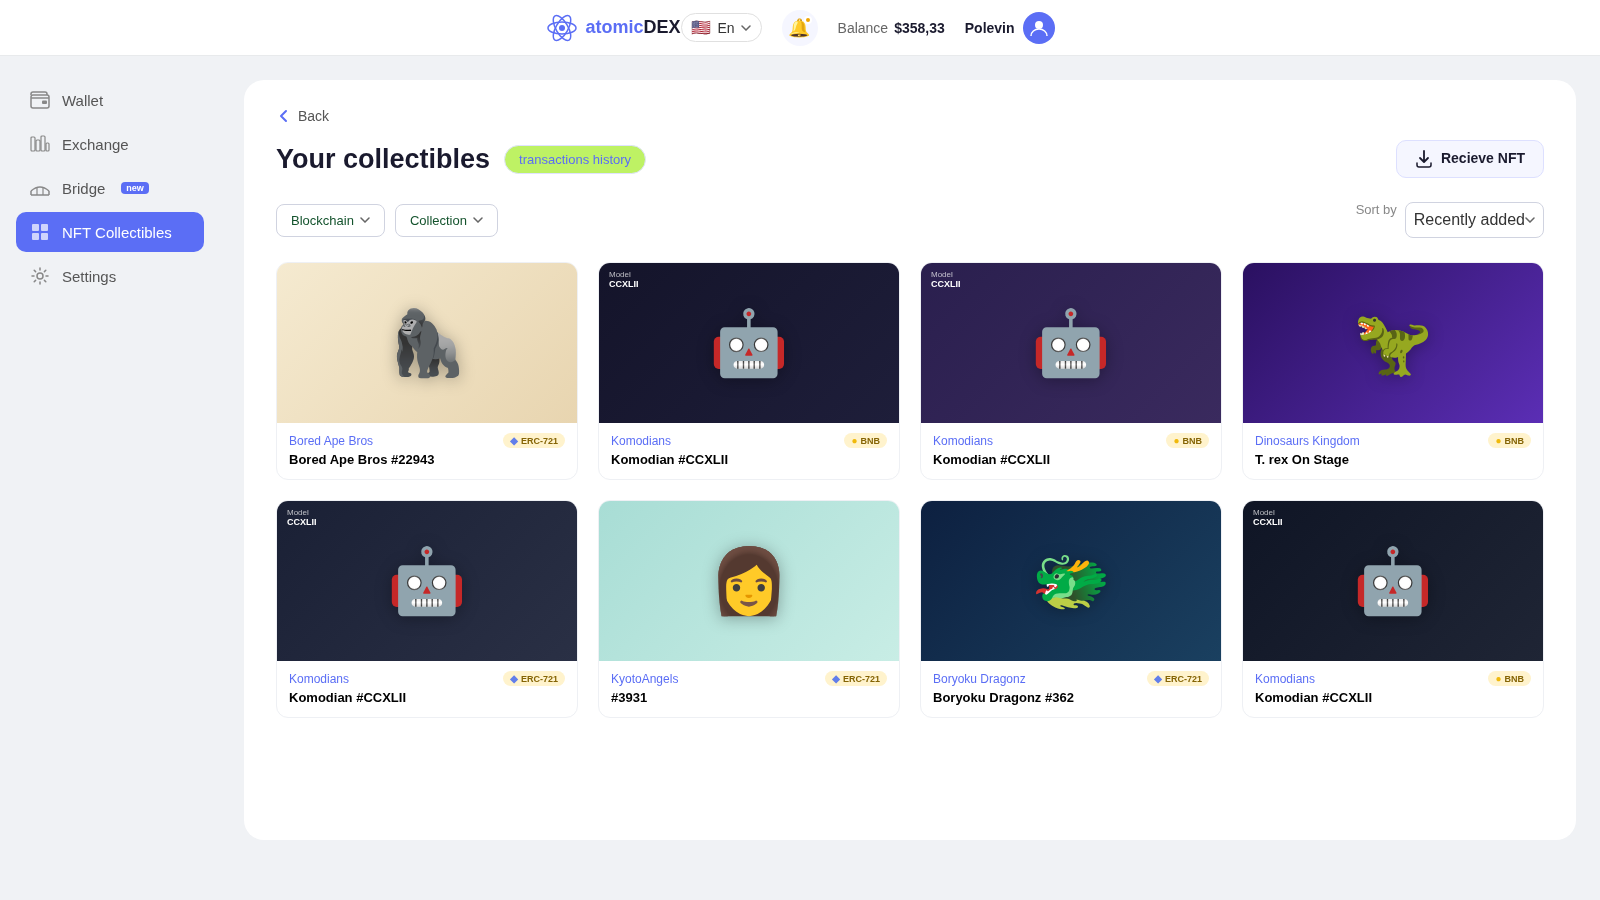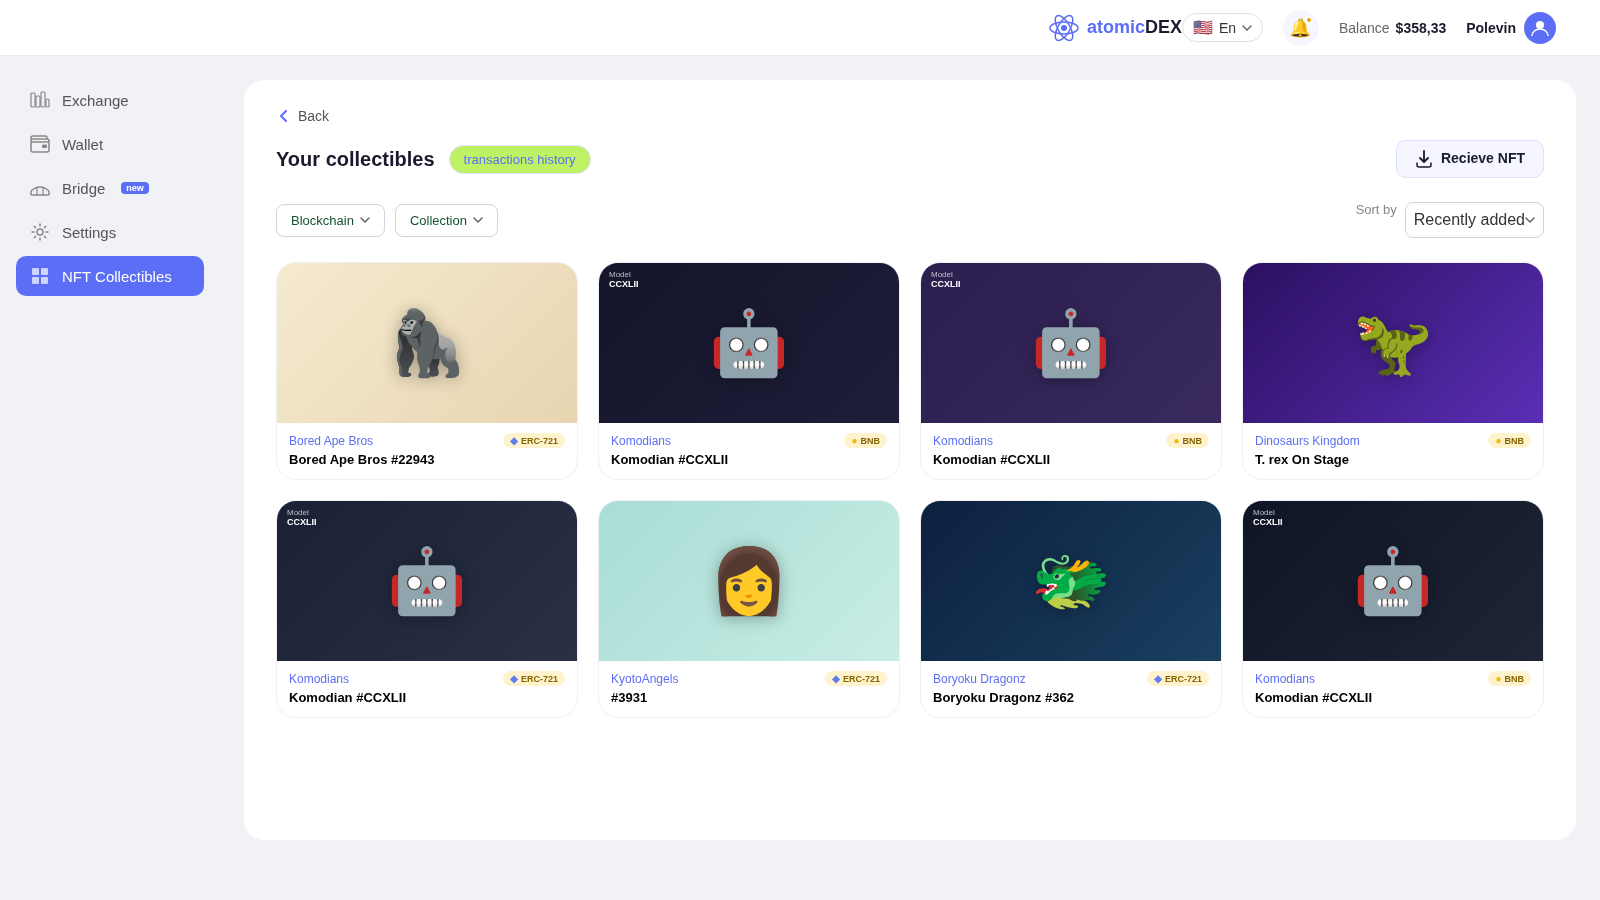--- a/index.html
+++ b/index.html
@@ -12,24 +12,24 @@
       display: flex;
       flex-direction: column;
     }
 
     
     .topnav {
       height: 56px;
       background: #fff;
       display: flex;
       align-items: center;
-      padding: 0 44px;
+      padding: 0 26px;
       border-bottom: 1px solid #e8eaec;
       flex-shrink: 0;
-      justify-content: flex-end;
+      justify-content: center;
     }
     .logo {
       display: flex;
       align-items: center;
       gap: 6px;
       font-weight: 700;
       font-size: 18px;
       color: #1a1a2e;
     }
     .logo-atom {
@@ -190,21 +190,21 @@
       align-items: center;
       justify-content: space-between;
       margin-bottom: 24px;
     }
     .page-header-left {
       display: flex;
       align-items: center;
       gap: 14px;
     }
     .page-title {
-      font-size: 20px;
+      font-size: 27px;
       font-weight: 700;
       color: #1a1a2e;
     }
     .tx-history-btn {
       background: #bef264;
       border: 1px solid #e0e3ff;
       border-radius: 16px;
       padding: 6px 14px;
       font-size: 13px;
       color: #5b6ef5;
@@ -267,21 +267,21 @@
       cursor: pointer;
     }
 
     
     .nft-grid {
       display: grid;
       grid-template-columns: repeat(4, 1fr);
       gap: 20px;
     }
     .nft-card {
-      border-radius: 20px;
+      border-radius: 12px;
       overflow: hidden;
       background: #fff;
       border: 1px solid #eef0f4;
       cursor: pointer;
       transition: transform 0.15s, box-shadow 0.15s;
     }
     .nft-image-placeholder {
       width: 100%;
       height: 160px;
       display: flex;
@@ -372,75 +372,75 @@
           <path d="M1 17c0-4 3.6-7 8-7s8 3 8 7" stroke="#fff" stroke-width="1.5" fill="none"></path>
         </svg>
       </div>
     </div>
   </div>
 </nav>
 
 <div class="main-layout">
 
   <aside class="sidebar">
+    <div class="sidebar-item">
+      <span class="icon">
+        <svg width="20" height="18" viewBox="0 0 20 18" fill="none">
+          <rect x="1" y="4" width="18" height="13" rx="2" stroke="#888" stroke-width="1.5"></rect>
+          <path d="M1 7h18" stroke="#888" stroke-width="1.5"></path>
+          <rect x="12" y="9.5" width="5" height="3.5" rx="1" fill="#888"></rect>
+          <path d="M1 4V3a2 2 0 012-2h12a2 2 0 012 2v1" stroke="#888" stroke-width="1.5"></path>
+        </svg>
+      </span>
+      <span>Wallet</span>
+    </div>
     <div class="sidebar-item">
       <span class="icon">
         <svg width="20" height="18" viewBox="0 0 20 18" fill="none">
           <rect x="1" y="2" width="4" height="14" rx="1" stroke="#888" stroke-width="1.2"></rect>
           <rect x="6" y="5" width="4" height="11" rx="1" stroke="#888" stroke-width="1.2"></rect>
           <rect x="11" y="1" width="4" height="15" rx="1" stroke="#888" stroke-width="1.2"></rect>
           <rect x="16" y="8" width="3" height="8" rx="1" stroke="#888" stroke-width="1.2"></rect>
         </svg>
       </span>
       <span>Exchange</span>
-    </div>
-    <div class="sidebar-item">
-      <span class="icon">
-        <svg width="20" height="18" viewBox="0 0 20 18" fill="none">
-          <rect x="1" y="4" width="18" height="13" rx="2" stroke="#888" stroke-width="1.5"></rect>
-          <path d="M1 7h18" stroke="#888" stroke-width="1.5"></path>
-          <rect x="12" y="9.5" width="5" height="3.5" rx="1" fill="#888"></rect>
-          <path d="M1 4V3a2 2 0 012-2h12a2 2 0 012 2v1" stroke="#888" stroke-width="1.5"></path>
-        </svg>
-      </span>
-      <span>Wallet</span>
     </div>
     <div class="sidebar-item">
       <span class="icon">
         <svg width="20" height="18" viewBox="0 0 20 18" fill="none">
           <path d="M1 12 Q10 4 19 12" stroke="#888" stroke-width="1.5" fill="none"></path>
           <line x1="1" y1="12" x2="1" y2="16" stroke="#888" stroke-width="1.5"></line>
           <line x1="19" y1="12" x2="19" y2="16" stroke="#888" stroke-width="1.5"></line>
           <line x1="1" y1="16" x2="19" y2="16" stroke="#888" stroke-width="1.5"></line>
           <line x1="7" y1="9" x2="7" y2="16" stroke="#888" stroke-width="1.2"></line>
           <line x1="13" y1="9" x2="13" y2="16" stroke="#888" stroke-width="1.2"></line>
         </svg>
       </span>
       <span>Bridge</span>
       <span class="badge-new">new</span>
     </div>
-    <div class="sidebar-item">
-      <span class="icon">
-        <svg width="18" height="18" viewBox="0 0 18 18" fill="none">
-          <circle cx="9" cy="9" r="3" stroke="#888" stroke-width="1.5"></circle>
-          <path d="M9 1v2M9 15v2M1 9h2M15 9h2M3.2 3.2l1.4 1.4M13.4 13.4l1.4 1.4M14.8 3.2l-1.4 1.4M4.6 13.4l-1.4 1.4" stroke="#888" stroke-width="1.5" stroke-linecap="round"></path>
-        </svg>
-      </span>
-      <span>Settings</span>
-    </div>
     <div class="sidebar-item active">
       <span class="icon">
         <svg width="18" height="18" viewBox="0 0 18 18" fill="none">
           <rect x="1" y="1" width="7" height="7" rx="1" fill="rgba(255,255,255,0.7)"></rect>
           <rect x="10" y="1" width="7" height="7" rx="1" fill="rgba(255,255,255,0.7)"></rect>
           <rect x="1" y="10" width="7" height="7" rx="1" fill="rgba(255,255,255,0.7)"></rect>
           <rect x="10" y="10" width="7" height="7" rx="1" fill="rgba(255,255,255,0.7)"></rect>
         </svg>
       </span>
       <span>NFT Collectibles</span>
+    </div>
+    <div class="sidebar-item">
+      <span class="icon">
+        <svg width="18" height="18" viewBox="0 0 18 18" fill="none">
+          <circle cx="9" cy="9" r="3" stroke="#888" stroke-width="1.5"></circle>
+          <path d="M9 1v2M9 15v2M1 9h2M15 9h2M3.2 3.2l1.4 1.4M13.4 13.4l1.4 1.4M14.8 3.2l-1.4 1.4M4.6 13.4l-1.4 1.4" stroke="#888" stroke-width="1.5" stroke-linecap="round"></path>
+        </svg>
+      </span>
+      <span>Settings</span>
     </div>
   </aside>
 
   <main class="content-area">
     <div class="card">
 
       <div class="back-btn">
         <svg width="16" height="16" viewBox="0 0 16 16" fill="none">
           <path d="M10 3L5 8l5 5" stroke="#5b6ef5" stroke-width="2" stroke-linecap="round" stroke-linejoin="round"></path>
         </svg>

